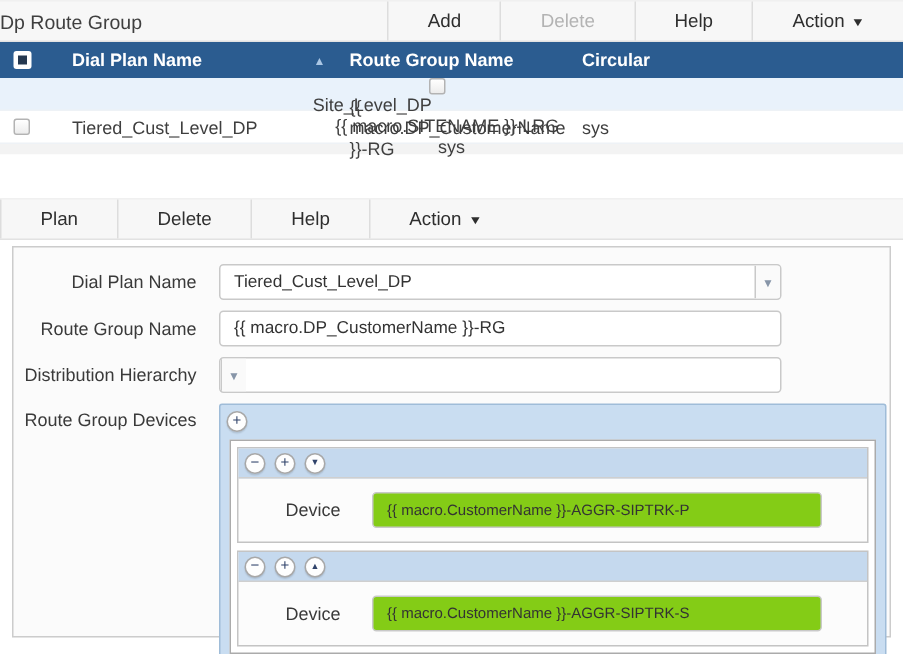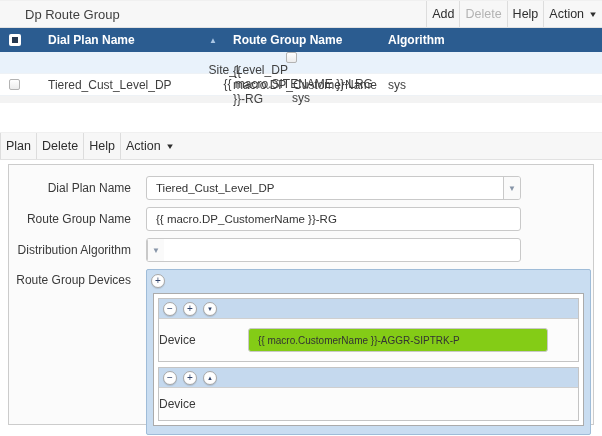--- a/index.html
+++ b/index.html
@@ -1,22 +1,22 @@
 <!DOCTYPE html>
 <html><head>
 <meta charset="utf-8">
 <style>
   * { margin:0; padding:0; box-sizing:border-box; }
   body { background:#fff; font-family:"Liberation Sans","DejaVu Sans",sans-serif; }
   .screen { position:relative; width:602px; height:436px; background:#fff; overflow:hidden; }
 
   
   .toolbar { height:28px; background:#f7f7f7; border-bottom:1px solid #e2e2e2; border-top:1px solid #f0f0f0; display:flex; align-items:stretch; }
-  .toolbar-title { flex:1; display:flex; align-items:center; padding-left:25px; font-size:13px; color:#3f3f3f;text-align:center; }
-  .tb-btn { display:flex; align-items:center; padding:0 5px; font-size:12.5px; color:#2e2e2e; border-left:1px solid #ddd; cursor:pointer; }
+  .toolbar-title { flex:1; display:flex; align-items:center; font-size:13px; color:#3f3f3f;text-align:center; }
+  .tb-btn { display:flex; align-items:center; padding:0 26px; font-size:12.5px; color:#2e2e2e; border-left:1px solid #ddd; cursor:pointer; }
   .tb-btn.disabled { color:#b3b3b3; cursor:default; }
   .tb-caret { font-size:8px; margin-left:5px; color:#2e2e2e; transform:scaleX(1.2); }
 
   
   .grid-header { height:24px; background:#2b5c90; display:flex; align-items:center; color:#fff; font-size:12px; font-weight:bold; }
   .grid-row { height:22px; display:flex; align-items:center; font-size:12px; color:#3f3f3f; border-bottom:1px solid #eef2f6; }
   .grid-row.alt { background:#e9f2fb;flex-direction:column; }
   .col-sel { width:48px; padding-left:9px; display:flex; align-items:center; }
   .col-dpn { width:185px; display:flex; align-items:center; }
   .col-rgn { width:155px; }
@@ -41,21 +41,21 @@
   .arrow-box { width:17px; border-left:1px solid #c9c9c9; background:#fafafa; display:flex; align-items:center; justify-content:center; font-size:8px; color:#8795a8; cursor:pointer; }
 
   
   .devices-outer { width:445px; border:1px solid #9fbcd8; background:#c9ddf1; border-radius:2px; }
   .outer-strip { height:21px; display:flex; align-items:center; padding-left:4px; }
   .inner-wrap { margin:2px 6px 8px 6px; background:#fff; border:1px solid #ababab; padding:4px; }
   .group { border:1px solid #c4c4c4; background:#fcfcfc; }
   .group + .group { margin-top:5px; }
   .group-strip { height:20px; background:#c5d9ee; border-bottom:1px solid #cfcfcf; display:flex; align-items:center; gap:6px; padding-left:4px; }
   .group-body { display:flex; align-items:center; padding:9px 0; }
-  .d-label { width:68px; margin-right:21px; font-size:12px; color:#3a3a3a; flex-shrink:0; }
+  .d-label { width:68px; text-align:right; margin-right:21px; font-size:12px; color:#3a3a3a; flex-shrink:0; }
   .d-input { width:300px; height:24px; border:1px solid #c9c9c9; border-radius:3px; font-size:10px; color:#333; padding:0 9px; outline:none; background:#84cc16; font-family:Liberation Sans, sans-serif; }
   .circle-btn { width:14px; height:14px; border-radius:50%; background:#fefefe; border:1px solid #a8a8a8; color:#30436b; font-size:10px; line-height:12px; display:flex; align-items:center; justify-content:center; cursor:pointer; box-shadow:0 1px 1px rgba(0,0,0,.12); }
   .circle-btn.tri { font-size:6px; }
 </style>
 </head>
 <body>
 
 <div class="screen">
 
   <div class="toolbar">
@@ -79,21 +79,21 @@
     <div class="col-sel">
       <span class="cb-header">
           <span></span>
         </span>
     </div>
     <div class="col-dpn">
       <span>Dial Plan Name</span>
       <span class="sort-ind">▲</span>
     </div>
     <div class="col-rgn"><span>Route Group Name</span></div>
-    <div class="col-hier"><span>Algorithm</span></div>
+    <div class="col-hier"><span>Circular</span></div>
   </div>
 
   <div class="grid-row alt">
     <div class="col-sel">
         <span class="cb"></span>
       </div>
     <div class="col-dpn">Site_Level_DP</div>
     <div class="col-rgn">{{ macro.SITENAME }}-LRG</div>
     <div class="col-hier">sys</div>
   </div>
@@ -135,21 +135,21 @@
         <div class="arrow-box">▼</div>
       </div>
     </div>
 
     <div class="form-row">
       <div class="f-label">Route Group Name</div>
       <input class="text-input" value="{{ macro.DP_CustomerName }}-RG" style="">
     </div>
 
     <div class="form-row">
-      <div class="f-label">Distribution Algorithm</div>
+      <div class="f-label">Distribution Hierarchy</div>
       <div class="select-wrap">
         <div class="arrow-box">▼</div>
       </div>
     </div>
 
     <div class="form-row top">
       <div class="f-label">Route Group Devices</div>
 
       <div class="devices-outer">
         <div class="outer-strip">
@@ -171,20 +171,21 @@
           </div>
 
           <div class="group">
             <div class="group-strip">
               <div class="circle-btn">−</div>
               <div class="circle-btn">+</div>
               <div class="circle-btn tri">▲</div>
             </div>
             <div class="group-body">
               <div class="d-label">Device</div>
+              <input class="d-input" value="{{ macro.CustomerName }}-AGGR-SIPTRK-S" style="">
             </div>
           </div>
 
         </div>
       </div>
     </div>
 
   </div>
 </div>
 

